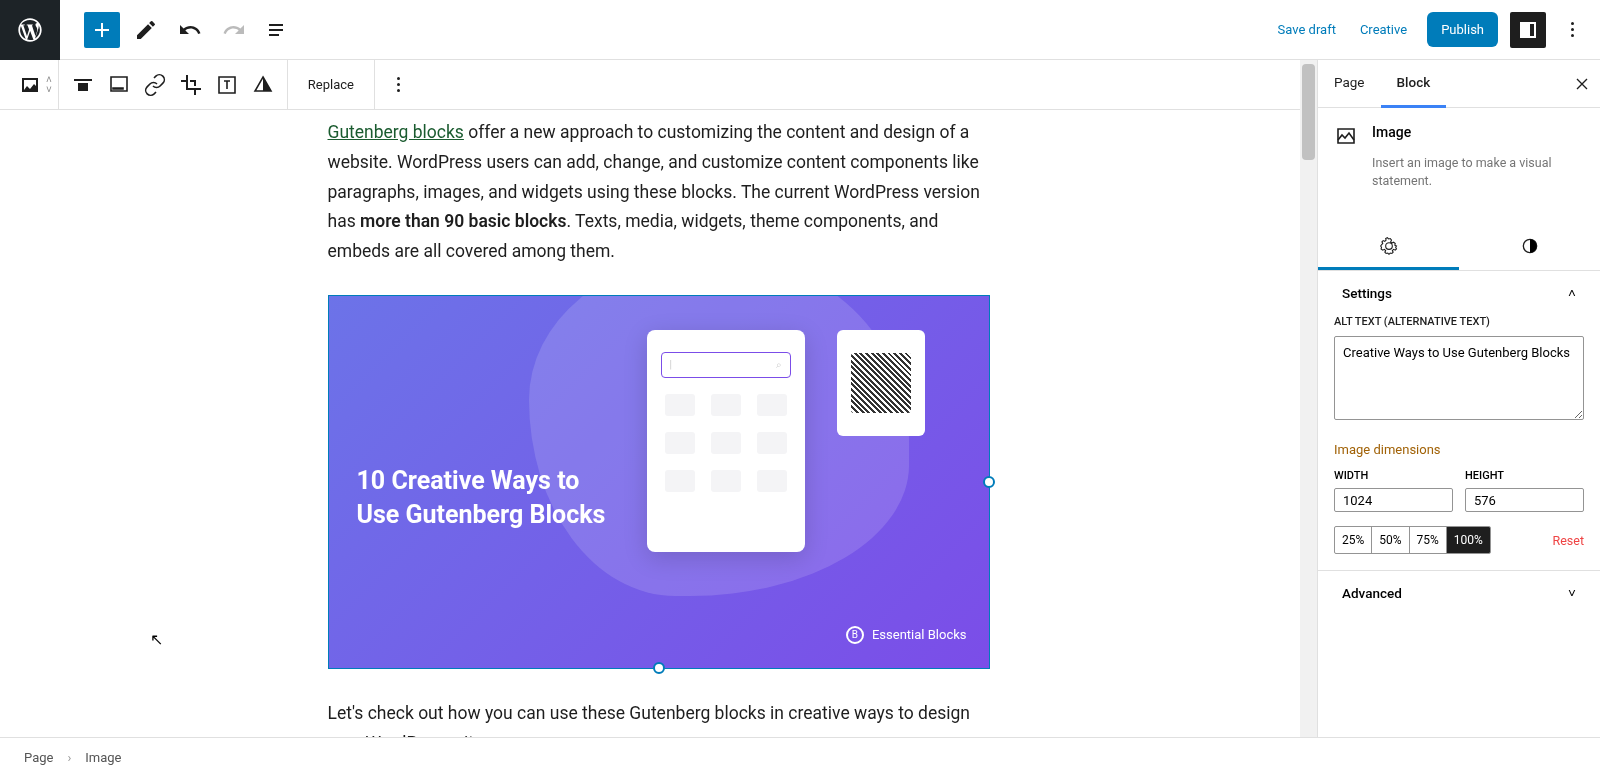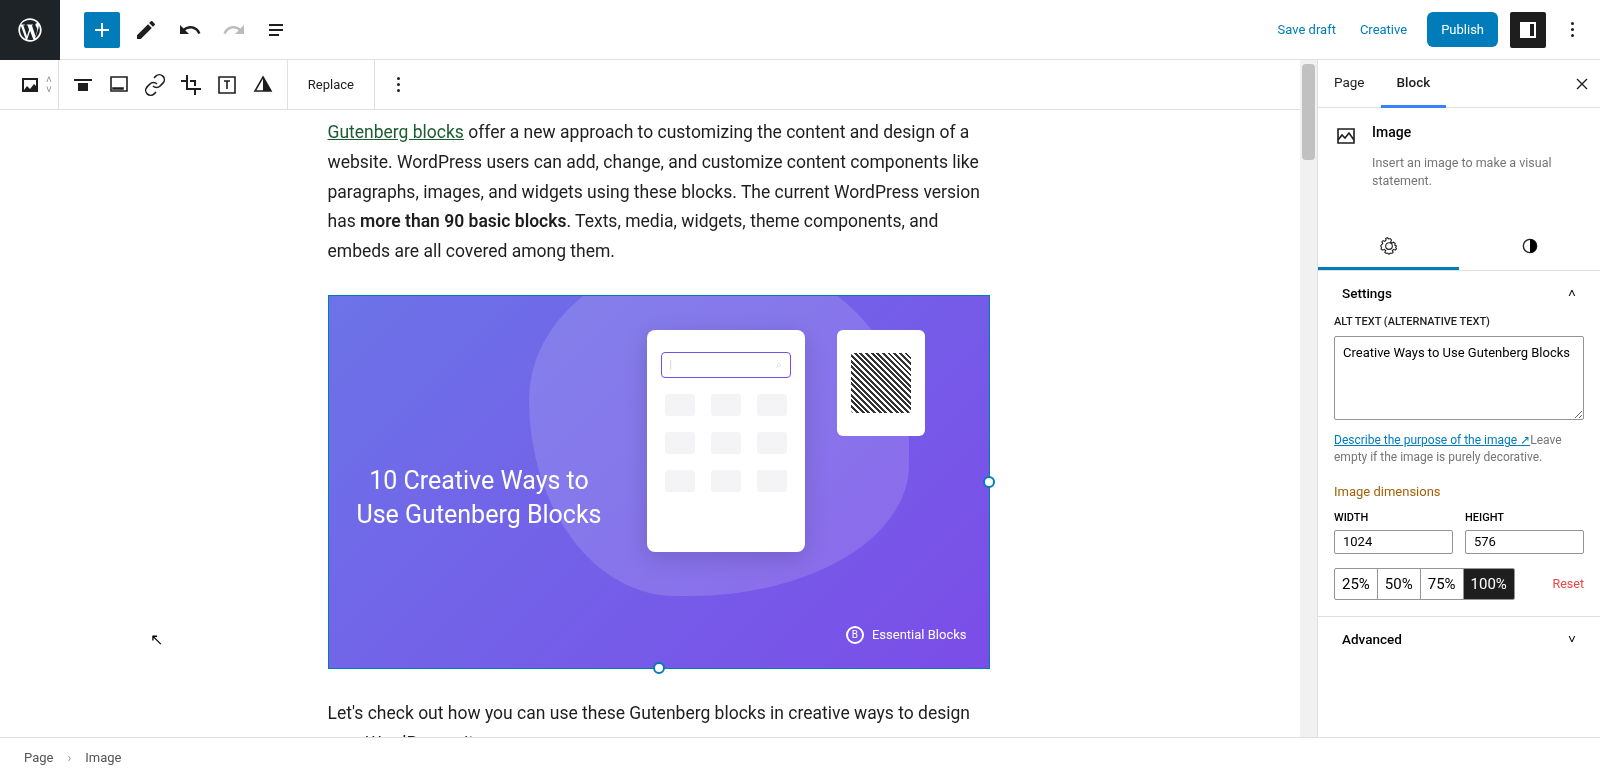--- a/index.html
+++ b/index.html
@@ -36,21 +36,21 @@
 .canvas-inner { position: absolute; top: 50px; left: 0; right: 0; bottom: 0; padding-top: 8px; }
 .content { width: 662px; margin: 0 auto; }
 .para { font-size: 17.5px; line-height: 1.7; color: #1e1e1e; margin-bottom: 28px; }
 .para a.g { color: #1a5b2f; text-decoration: underline; }
 .para b { font-weight: 600; }
 .img-block { position: relative; width: 662px; height: 374px; border: 1px solid #007cba; margin-bottom: 30px; }
 .img-handle { width: 12px; height: 12px; border: 2px solid #007cba; background: #fff; border-radius: 50%; position: absolute; }
 .img-handle.right { right: -6px; top: 50%; transform: translateY(-50%); }
 .img-handle.bottom { bottom: -6px; left: 50%; transform: translateX(-50%); }
 .img-fill { width: 100%; height: 100%; background: linear-gradient(135deg, #6c73e8 0%, #7b4de8 100%); position: relative; overflow: hidden; }
-.img-title { position: absolute; left: 28px; top: 168px; color: #fff; font-size: 25px; font-weight: 400; line-height: 1.35; text-align: center; }
+.img-title { position: absolute; left: 28px; top: 168px; color: #fff; font-size: 25px; font-weight: 700; line-height: 1.35; }
 .img-popup { position: absolute; left: 318px; top: 34px; width: 158px; height: 222px; background: #fff; border-radius: 8px; box-shadow: 0 6px 24px rgba(0,0,0,0.15); }
 .img-popup-search { margin: 22px 14px 10px 14px; height: 26px; border: 1px solid #7b4de8; border-radius: 4px; display: flex; align-items: center; padding: 0 8px; font-size: 10px; color: #ccc; justify-content: space-between; }
 .img-popup-grid { display: grid; grid-template-columns: repeat(3,1fr); gap: 16px; padding: 6px 18px; }
 .img-popup-grid div { height: 22px; background: #f4f4f6; border-radius: 3px; }
 .img-qr { position: absolute; left: 508px; top: 34px; width: 88px; height: 106px; background: #fff; border-radius: 6px; display: flex; align-items: center; justify-content: center; }
 .img-qr-inner { width: 60px; height: 60px; background: repeating-linear-gradient(45deg,#333,#333 2px,#fff 2px,#fff 4px); border-radius: 3px;}
 .img-footer { position: absolute; right: 22px; bottom: 24px; color: #fff; font-size: 13px; display: flex; align-items: center; gap: 8px; }
 .img-footer-icon { width: 18px; height: 18px; border: 2px solid #fff; border-radius: 50%; display: flex; align-items: center; justify-content: center; font-size: 10px; }
 .blob { position: absolute; width: 380px; height: 340px; background: rgba(255,255,255,0.14); border-radius: 48% 52% 60% 40% / 44% 56% 40% 60%; top: -40px; left: 200px; }
 .cursor-ptr { position: absolute; left: 150px; top: 570px; font-size: 16px; }
@@ -80,21 +80,21 @@
 .textarea { width: 100%; height: 84px; border: 1px solid #949494; border-radius: 2px; padding: 8px; font-size: 13px; resize: both; font-family: inherit; }
 .help { font-size: 12px; color: #757575; margin-top: 8px; line-height: 1.4; }
 .help a { color: #007cba; text-decoration: underline; }
 .dim-hdr { font-size: 13px; color: #a16207; margin-top: 18px; margin-bottom: 12px; }
 .dim-row { display: flex; gap: 12px; }
 .dim-col { flex: 1; }
 .dim-lbl { font-size: 11px; text-transform: uppercase; font-weight: 500; margin-bottom: 6px; }
 .dim-input { width: 100%; height: 24px; border: 1px solid #949494; border-radius: 2px; padding: 0 8px; font-size: 13px; }
 .size-btns { display: flex; margin-top: 14px; align-items: center; }
 .size-grp { display: flex; border: 1px solid #949494; border-radius: 2px; overflow: hidden; }
-.size-btn { padding: 6px 7px; font-size: 15px; border-right: 1px solid #949494; cursor: pointer; }
+.size-btn { padding: 6px 7px; font-size: 12px; border-right: 1px solid #949494; cursor: pointer; }
 .size-btn:last-child { border-right: none; }
 .size-btn.active { background: #1e1e1e; color: #fff; }
 .reset-btn { margin-left: auto; font-size: 12.5px; color: #ef4444; cursor: pointer; }
 
 
 .footer { position: absolute; bottom: 0; left: 0; right: 0; height: 40px; border-top: 1px solid #e0e0e0; display: flex; align-items: center; padding-left: 24px; font-size: 13px; color: #555; gap: 14px; background: #fff; }
 .footer .chev { color: #999; }
 </style>
 </head>
 <body>
@@ -293,23 +293,20 @@
         </svg>
     </div>
   </div>
   <div class="section-hdr">
     <span>Settings</span>
     <span>˄</span>
   </div>
   <div class="section-body">
     <div class="lbl-caps">ALT TEXT (ALTERNATIVE TEXT)</div>
     <textarea class="textarea" style="">Creative Ways to Use Gutenberg Blocks</textarea>
-    <div class="help">
-      <a><span>Describe the purpose of the image</span> <span>↗</span></a><span>Leave empty if the image is purely decorative.</span>
-    </div>
     <div class="dim-hdr">Image dimensions</div>
     <div class="dim-row">
       <div class="dim-col">
         <div class="dim-lbl">WIDTH</div>
         <input class="dim-input" value="1024" style="">
       </div>
       <div class="dim-col">
         <div class="dim-lbl">HEIGHT</div>
         <input class="dim-input" value="576" style="">
       </div>

